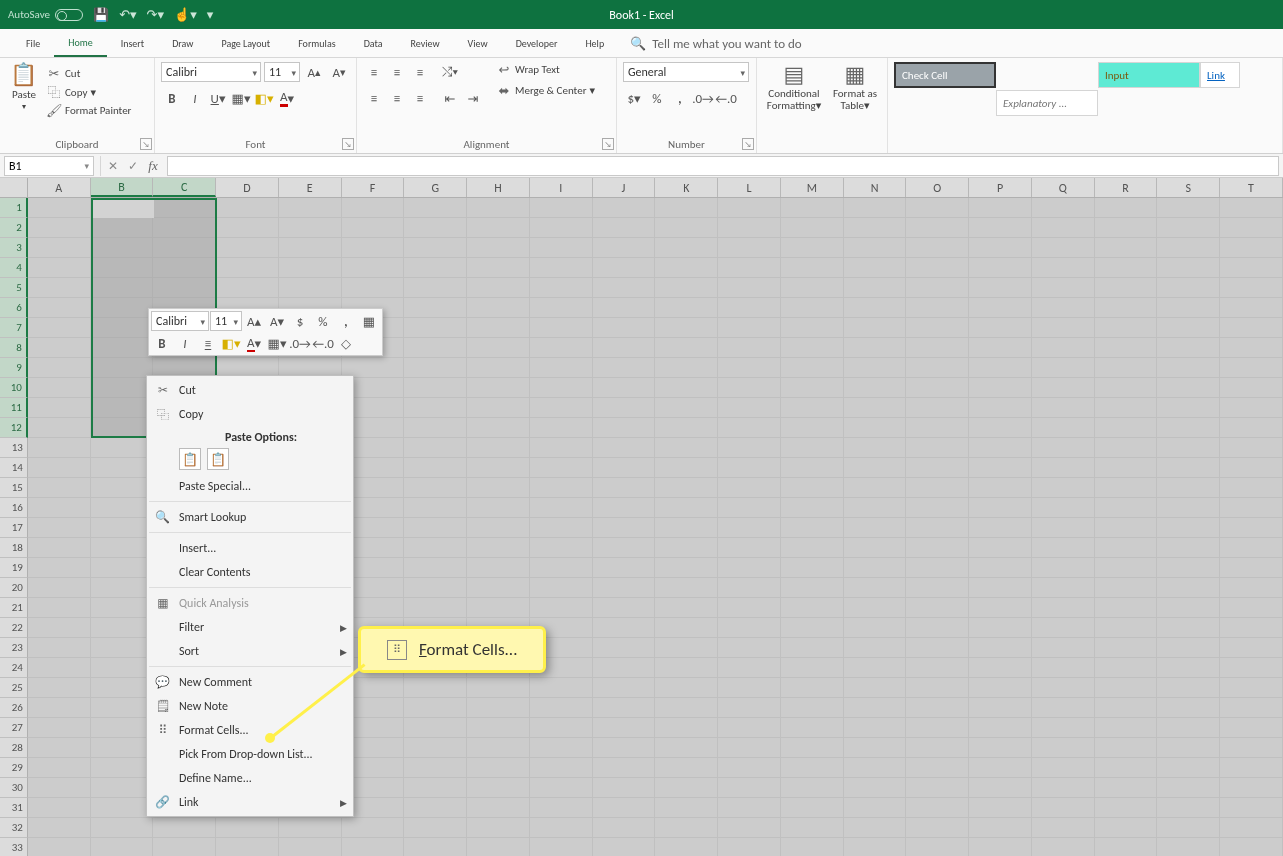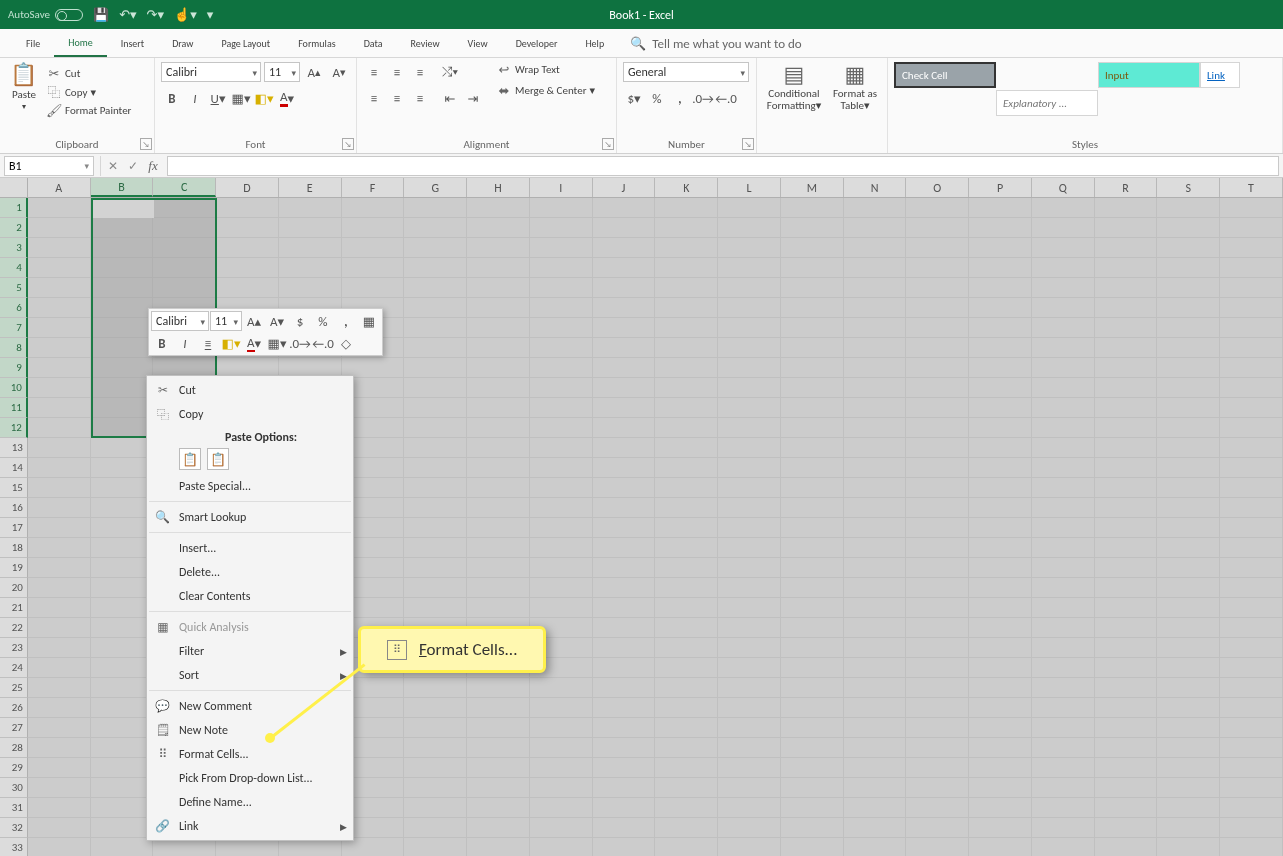--- a/index.html
+++ b/index.html
@@ -243,21 +243,20 @@
 
   <div class="group" style="flex:1;">
     <div class="group-content" style="flex-direction:column; gap:2px;">
       <div style="display:flex; gap:0;">
         <div class="style-cell style-check">Check Cell</div>
         <div class="style-cell style-expl">Explanatory ...</div>
         <div class="style-cell style-input">Input</div>
         <div class="style-cell style-link" style="width:40px;">Link</div>
       </div>
     </div>
-    <div class="group-label">Styles</div>
   </div>
 </div>
 
 <div class="formula-bar">
   <div class="name-box">
       <span>B1</span>
     </div>
   <span class="fb-sep"></span>
   <span class="fb-btn">✕</span>
   <span class="fb-btn">✓</span>
@@ -1110,24 +1109,20 @@
       <span class="ci-ico">🔍</span>
       <span>Smart Lookup</span>
     </div>
   <div class="ctx-sep"></div>
   <div class="ctx-item">
       <span class="ci-ico"></span>
       <span>Insert...</span>
     </div>
   <div class="ctx-item">
       <span class="ci-ico"></span>
-      <span>Delete...</span>
-    </div>
-  <div class="ctx-item">
-      <span class="ci-ico"></span>
       <span>Clear Contents</span>
     </div>
   <div class="ctx-sep"></div>
   <div class="ctx-item disabled">
       <span class="ci-ico">▦</span>
       <span>Quick Analysis</span>
     </div>
   <div class="ctx-item">
       <span class="ci-ico"></span>
       <span>Filter</span>

